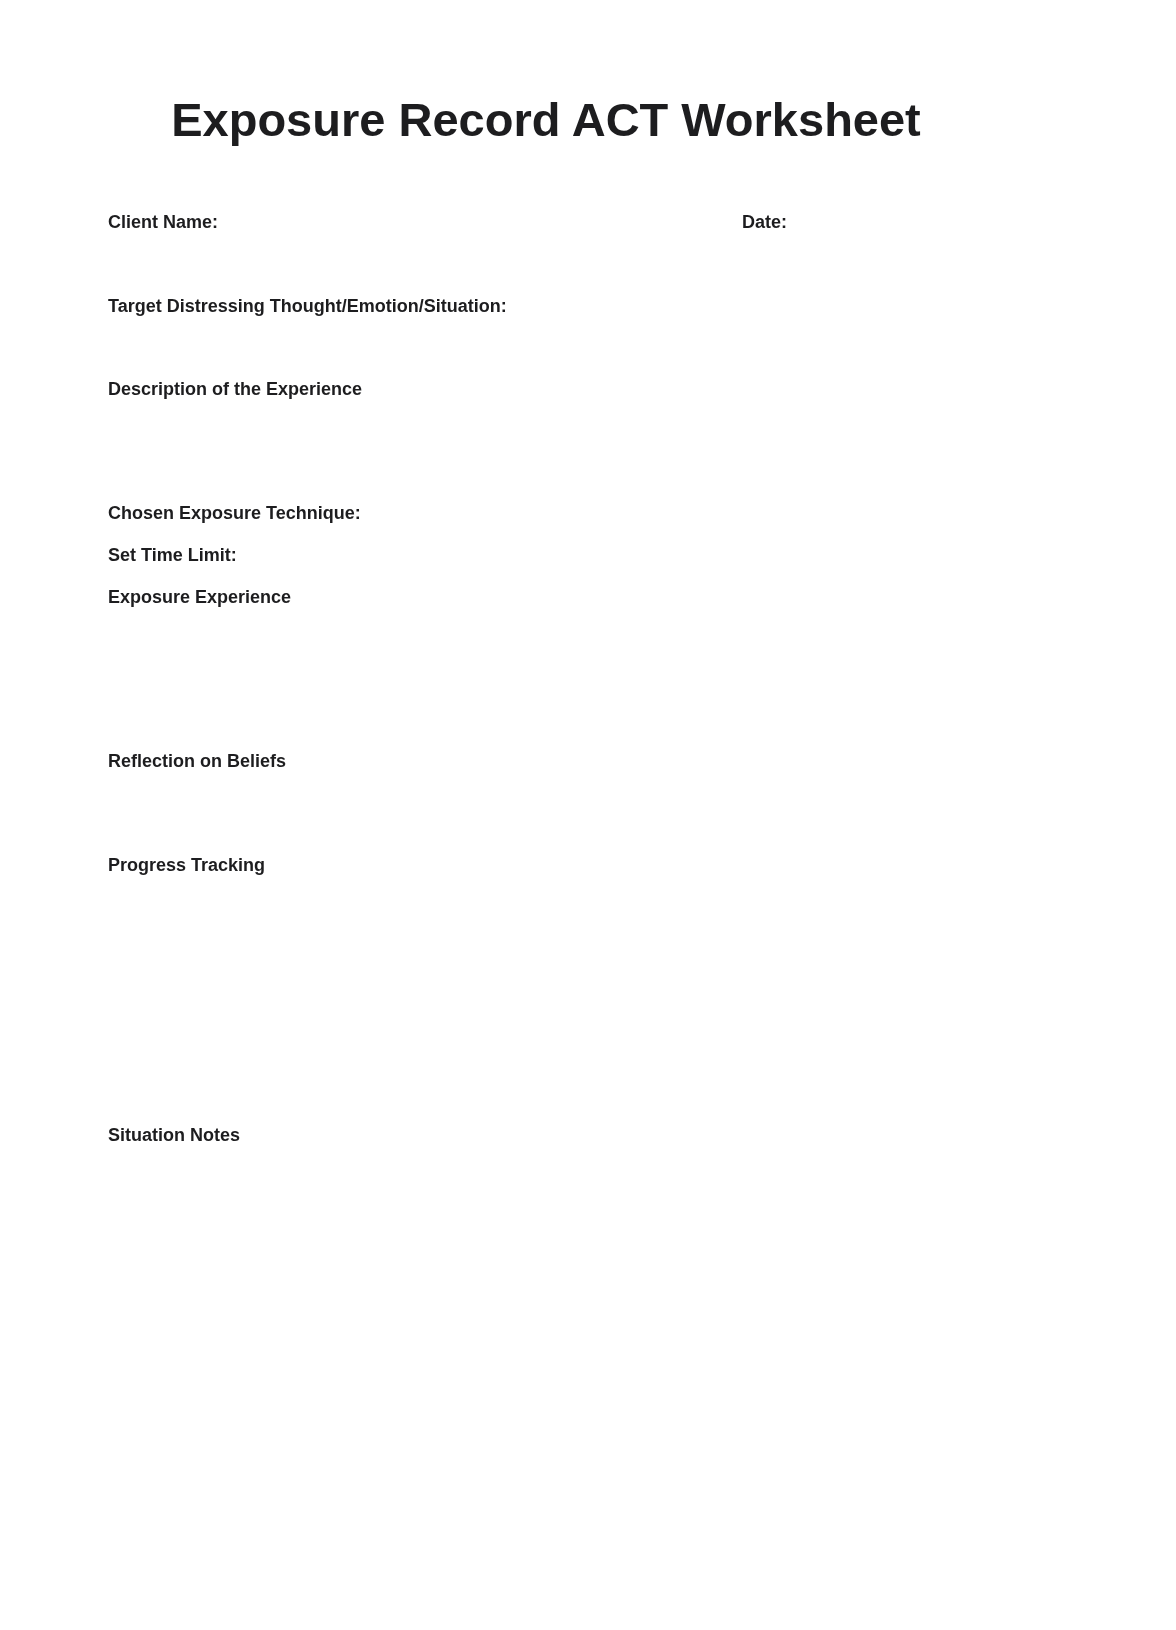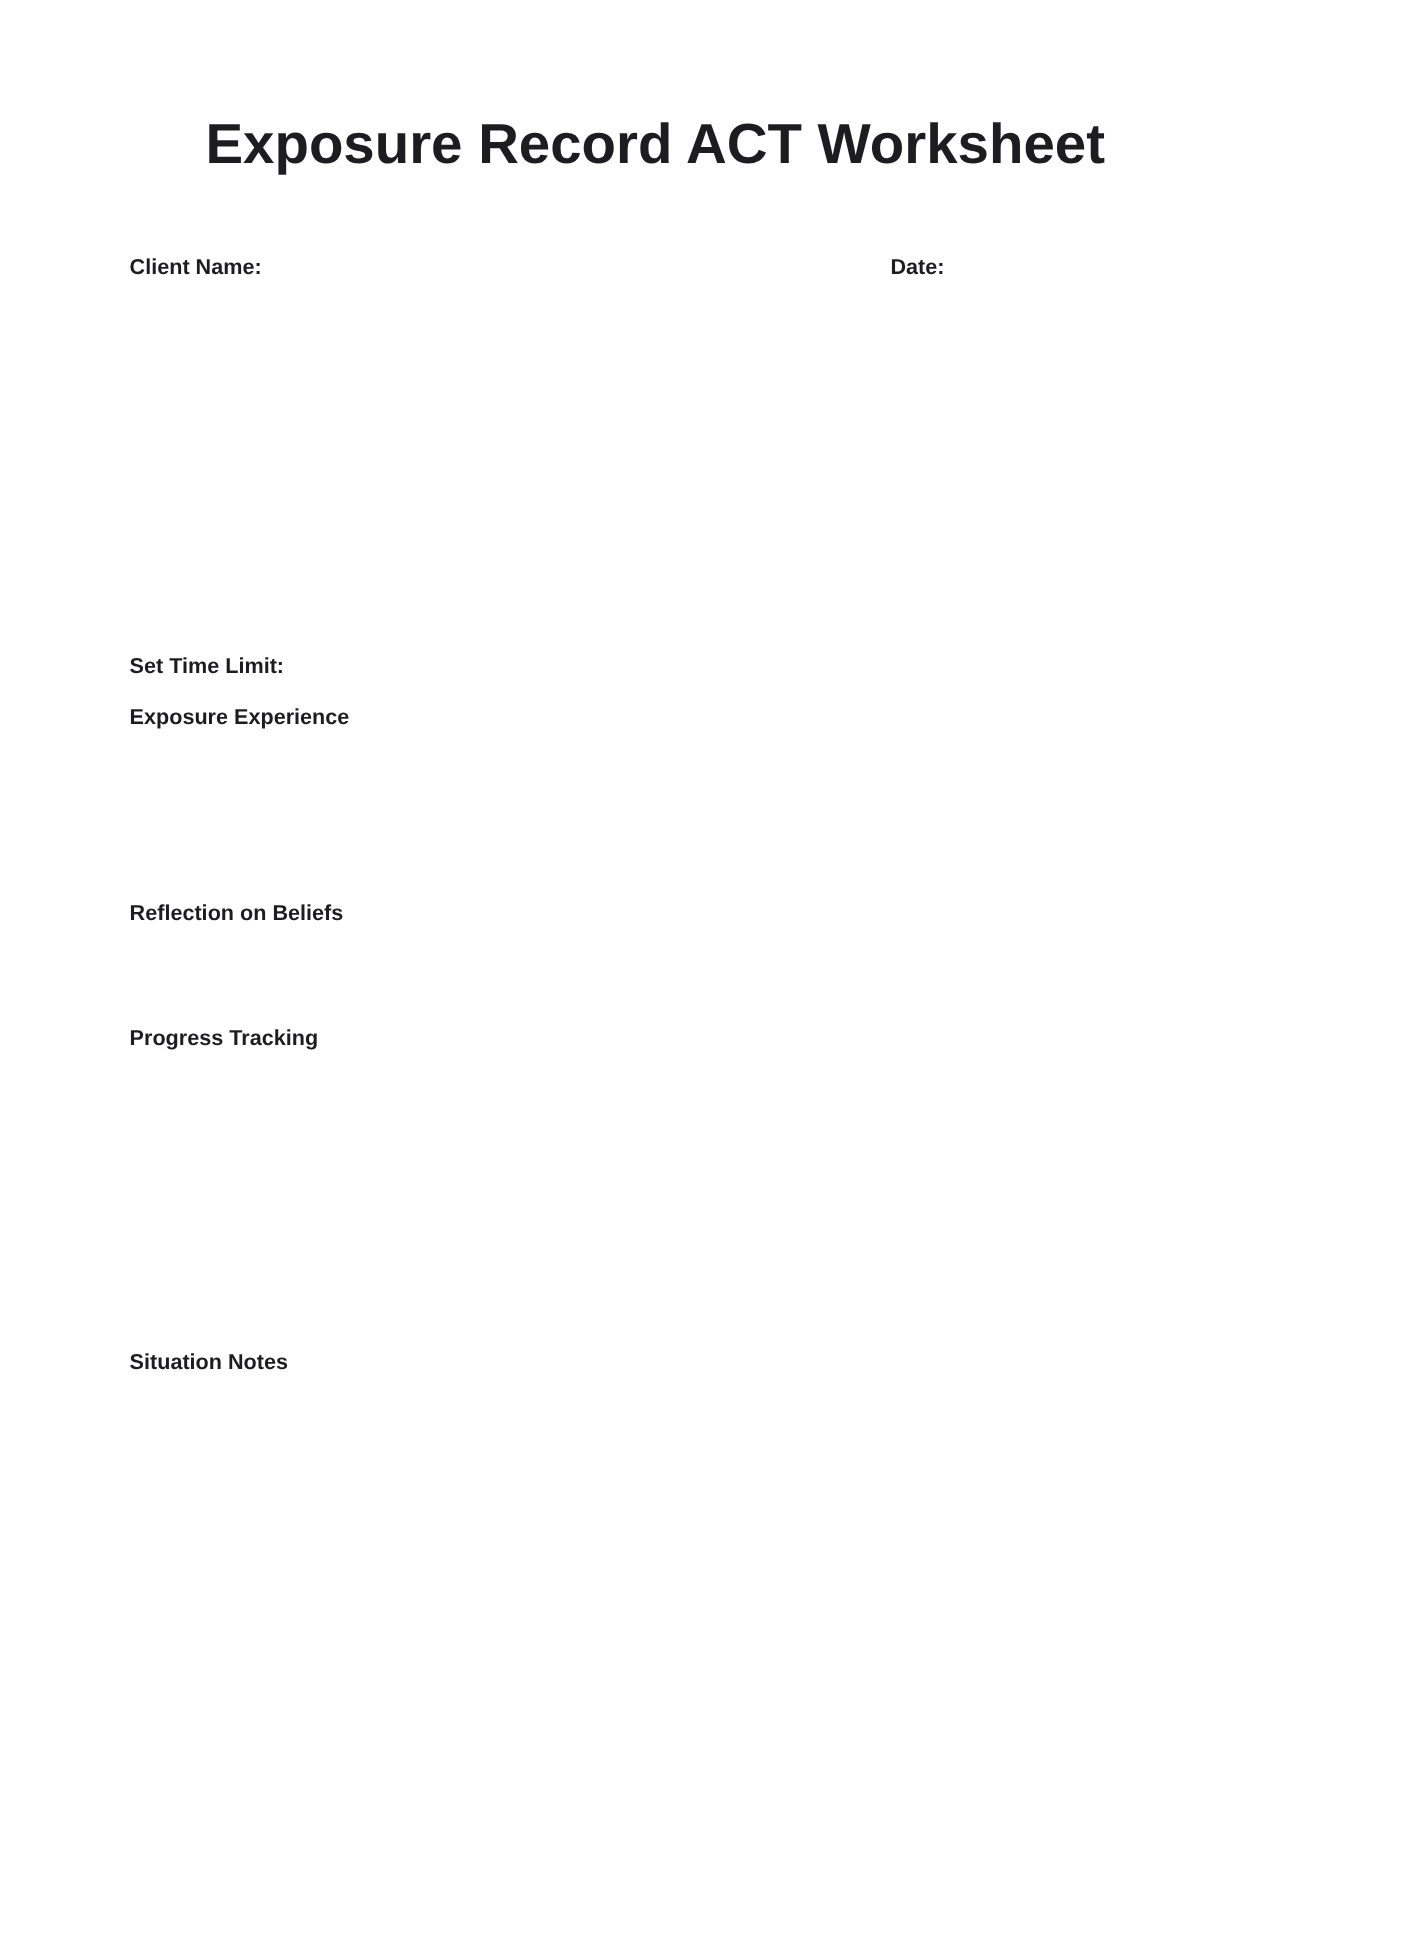--- a/index.html
+++ b/index.html
@@ -55,23 +55,26 @@
 <body>
 
 <div class="page">
 
   <div class="doc-title">Exposure Record ACT Worksheet</div>
 
   <div class="line t-client">Client Name:</div>
 
   <div class="line t-client date-label">Date:</div>
 
+  <div class="line t-target">Target Distressing Thought/Emotion/Situation:</div>
 
 
+  <div class="line t-desc">Description of the Experience</div>
 
+  <div class="line t-chosen">Chosen Exposure Technique:</div>
 
   <div class="line t-time">Set Time Limit:</div>
 
   <div class="line t-expexp">Exposure Experience</div>
 
 
   <div class="line t-reflect">Reflection on Beliefs</div>
 
   <div class="line t-progress">Progress Tracking</div>
 

